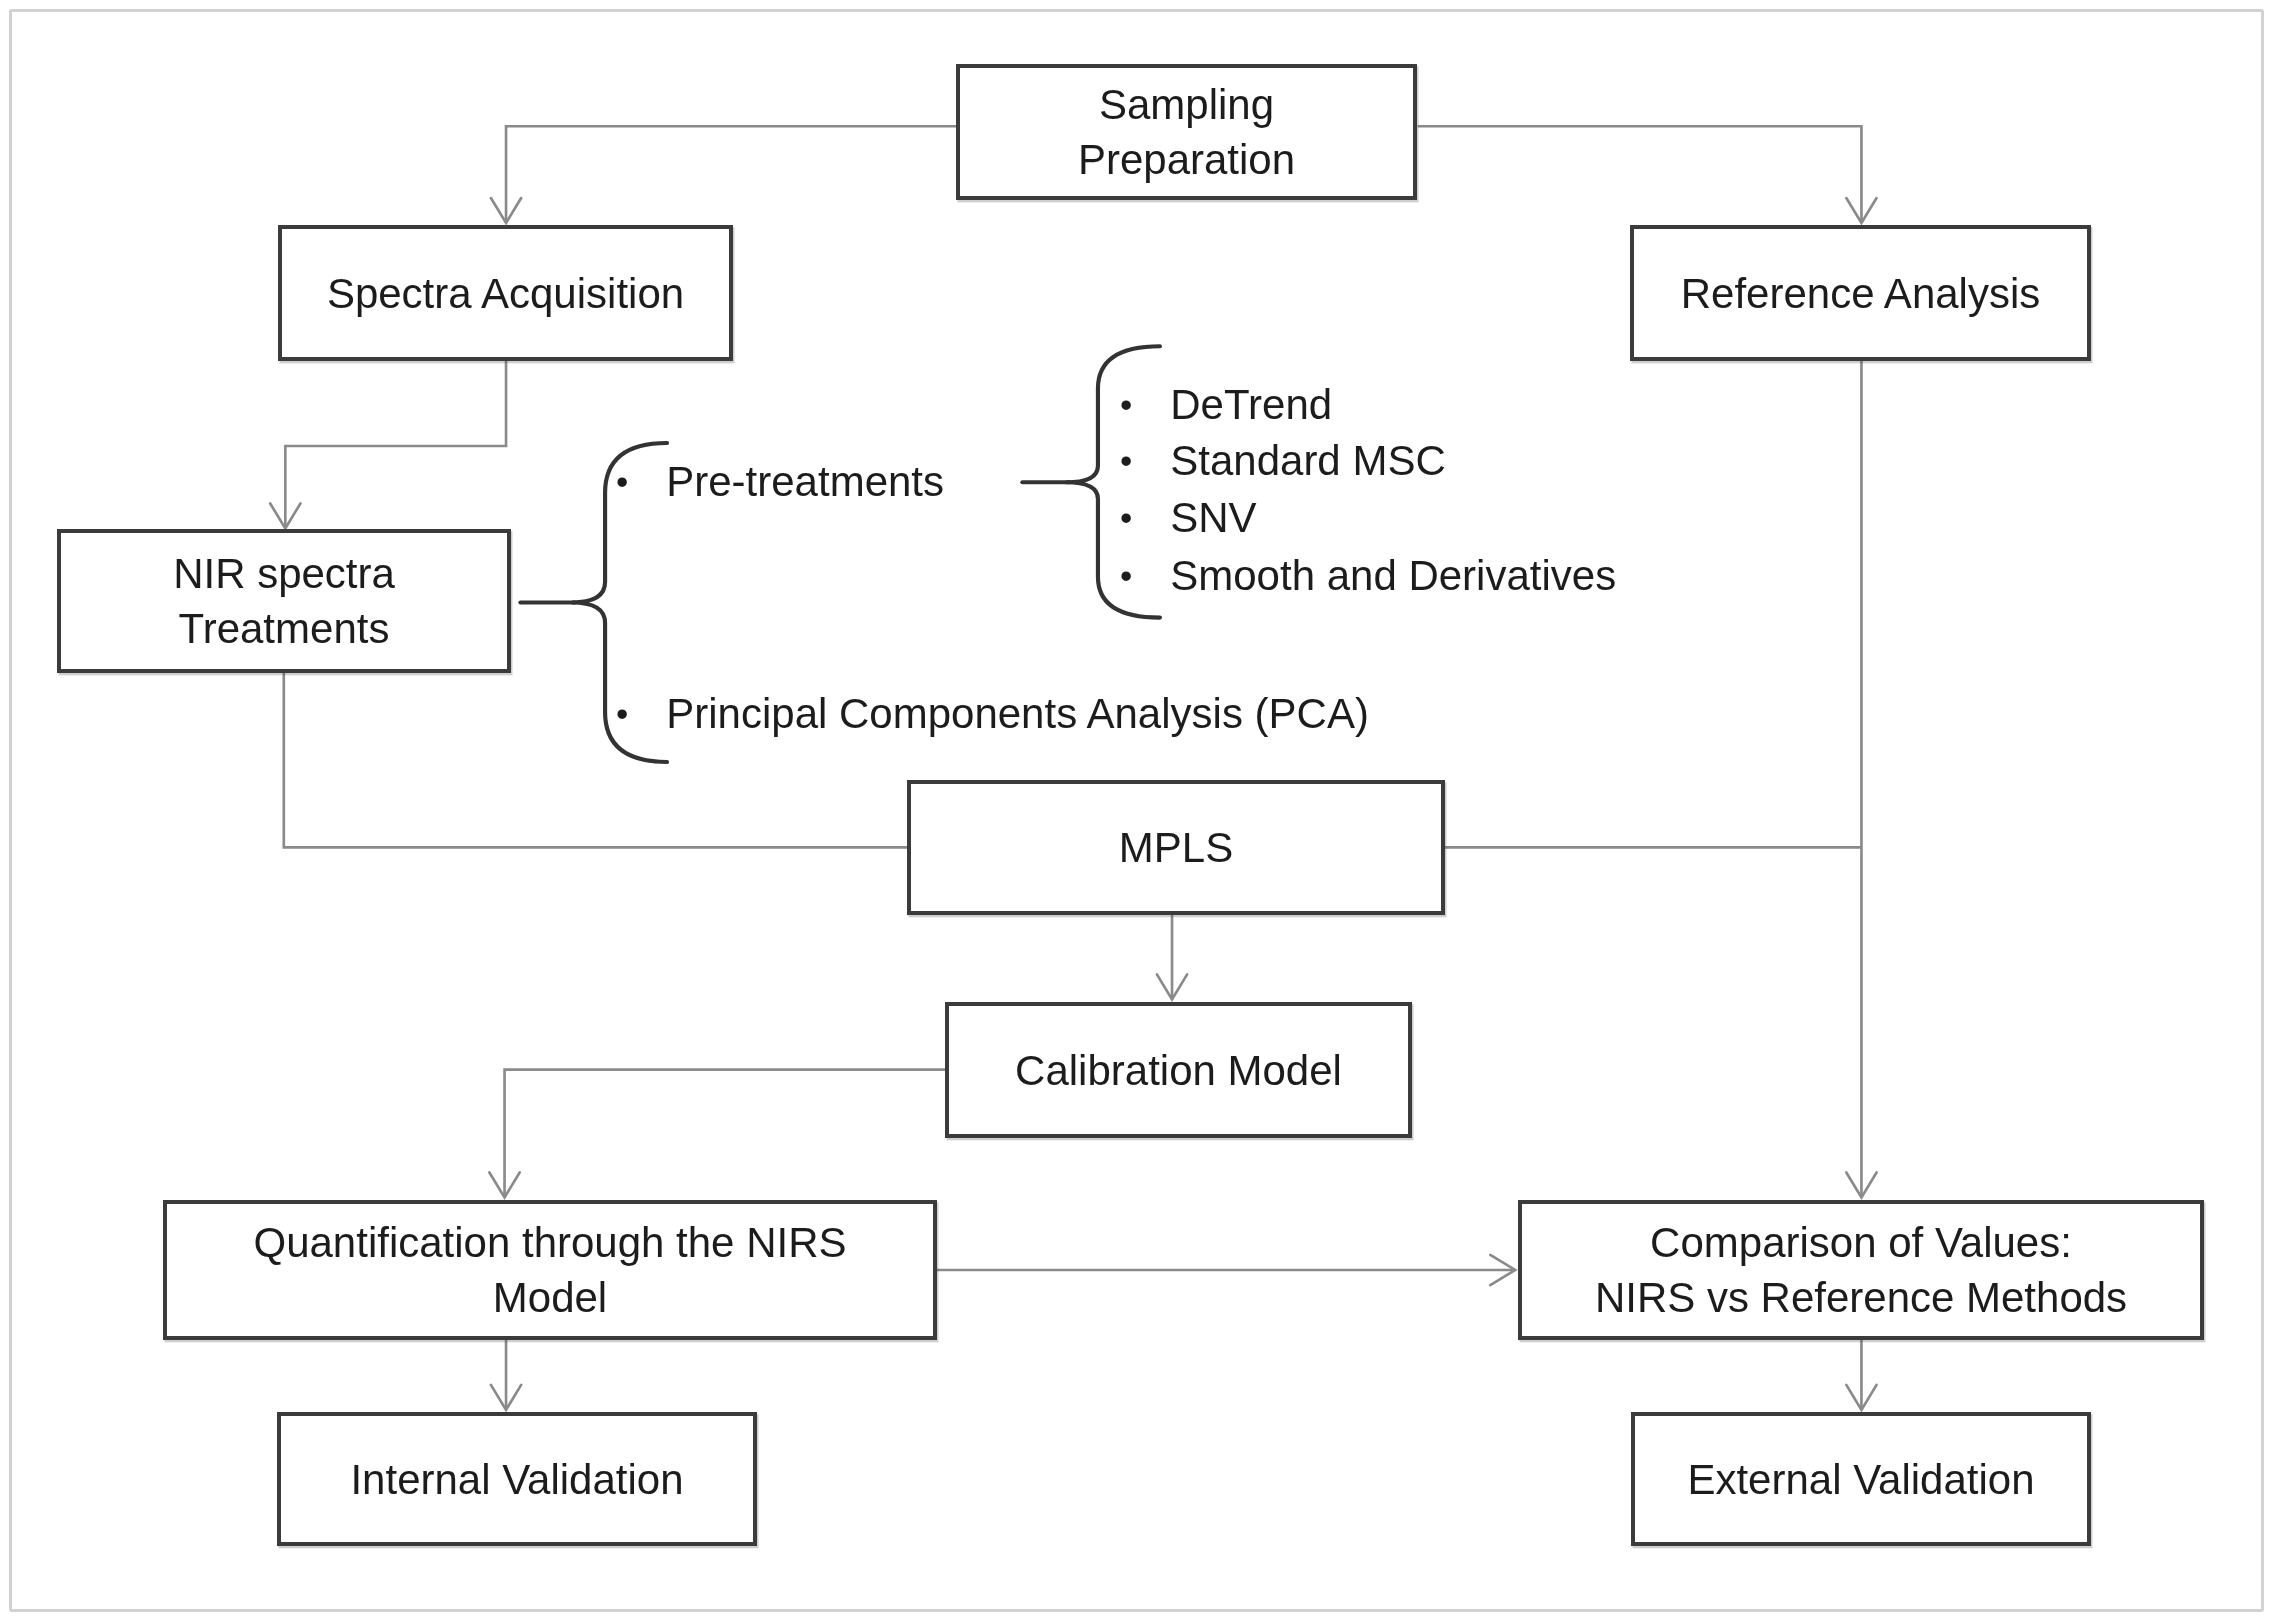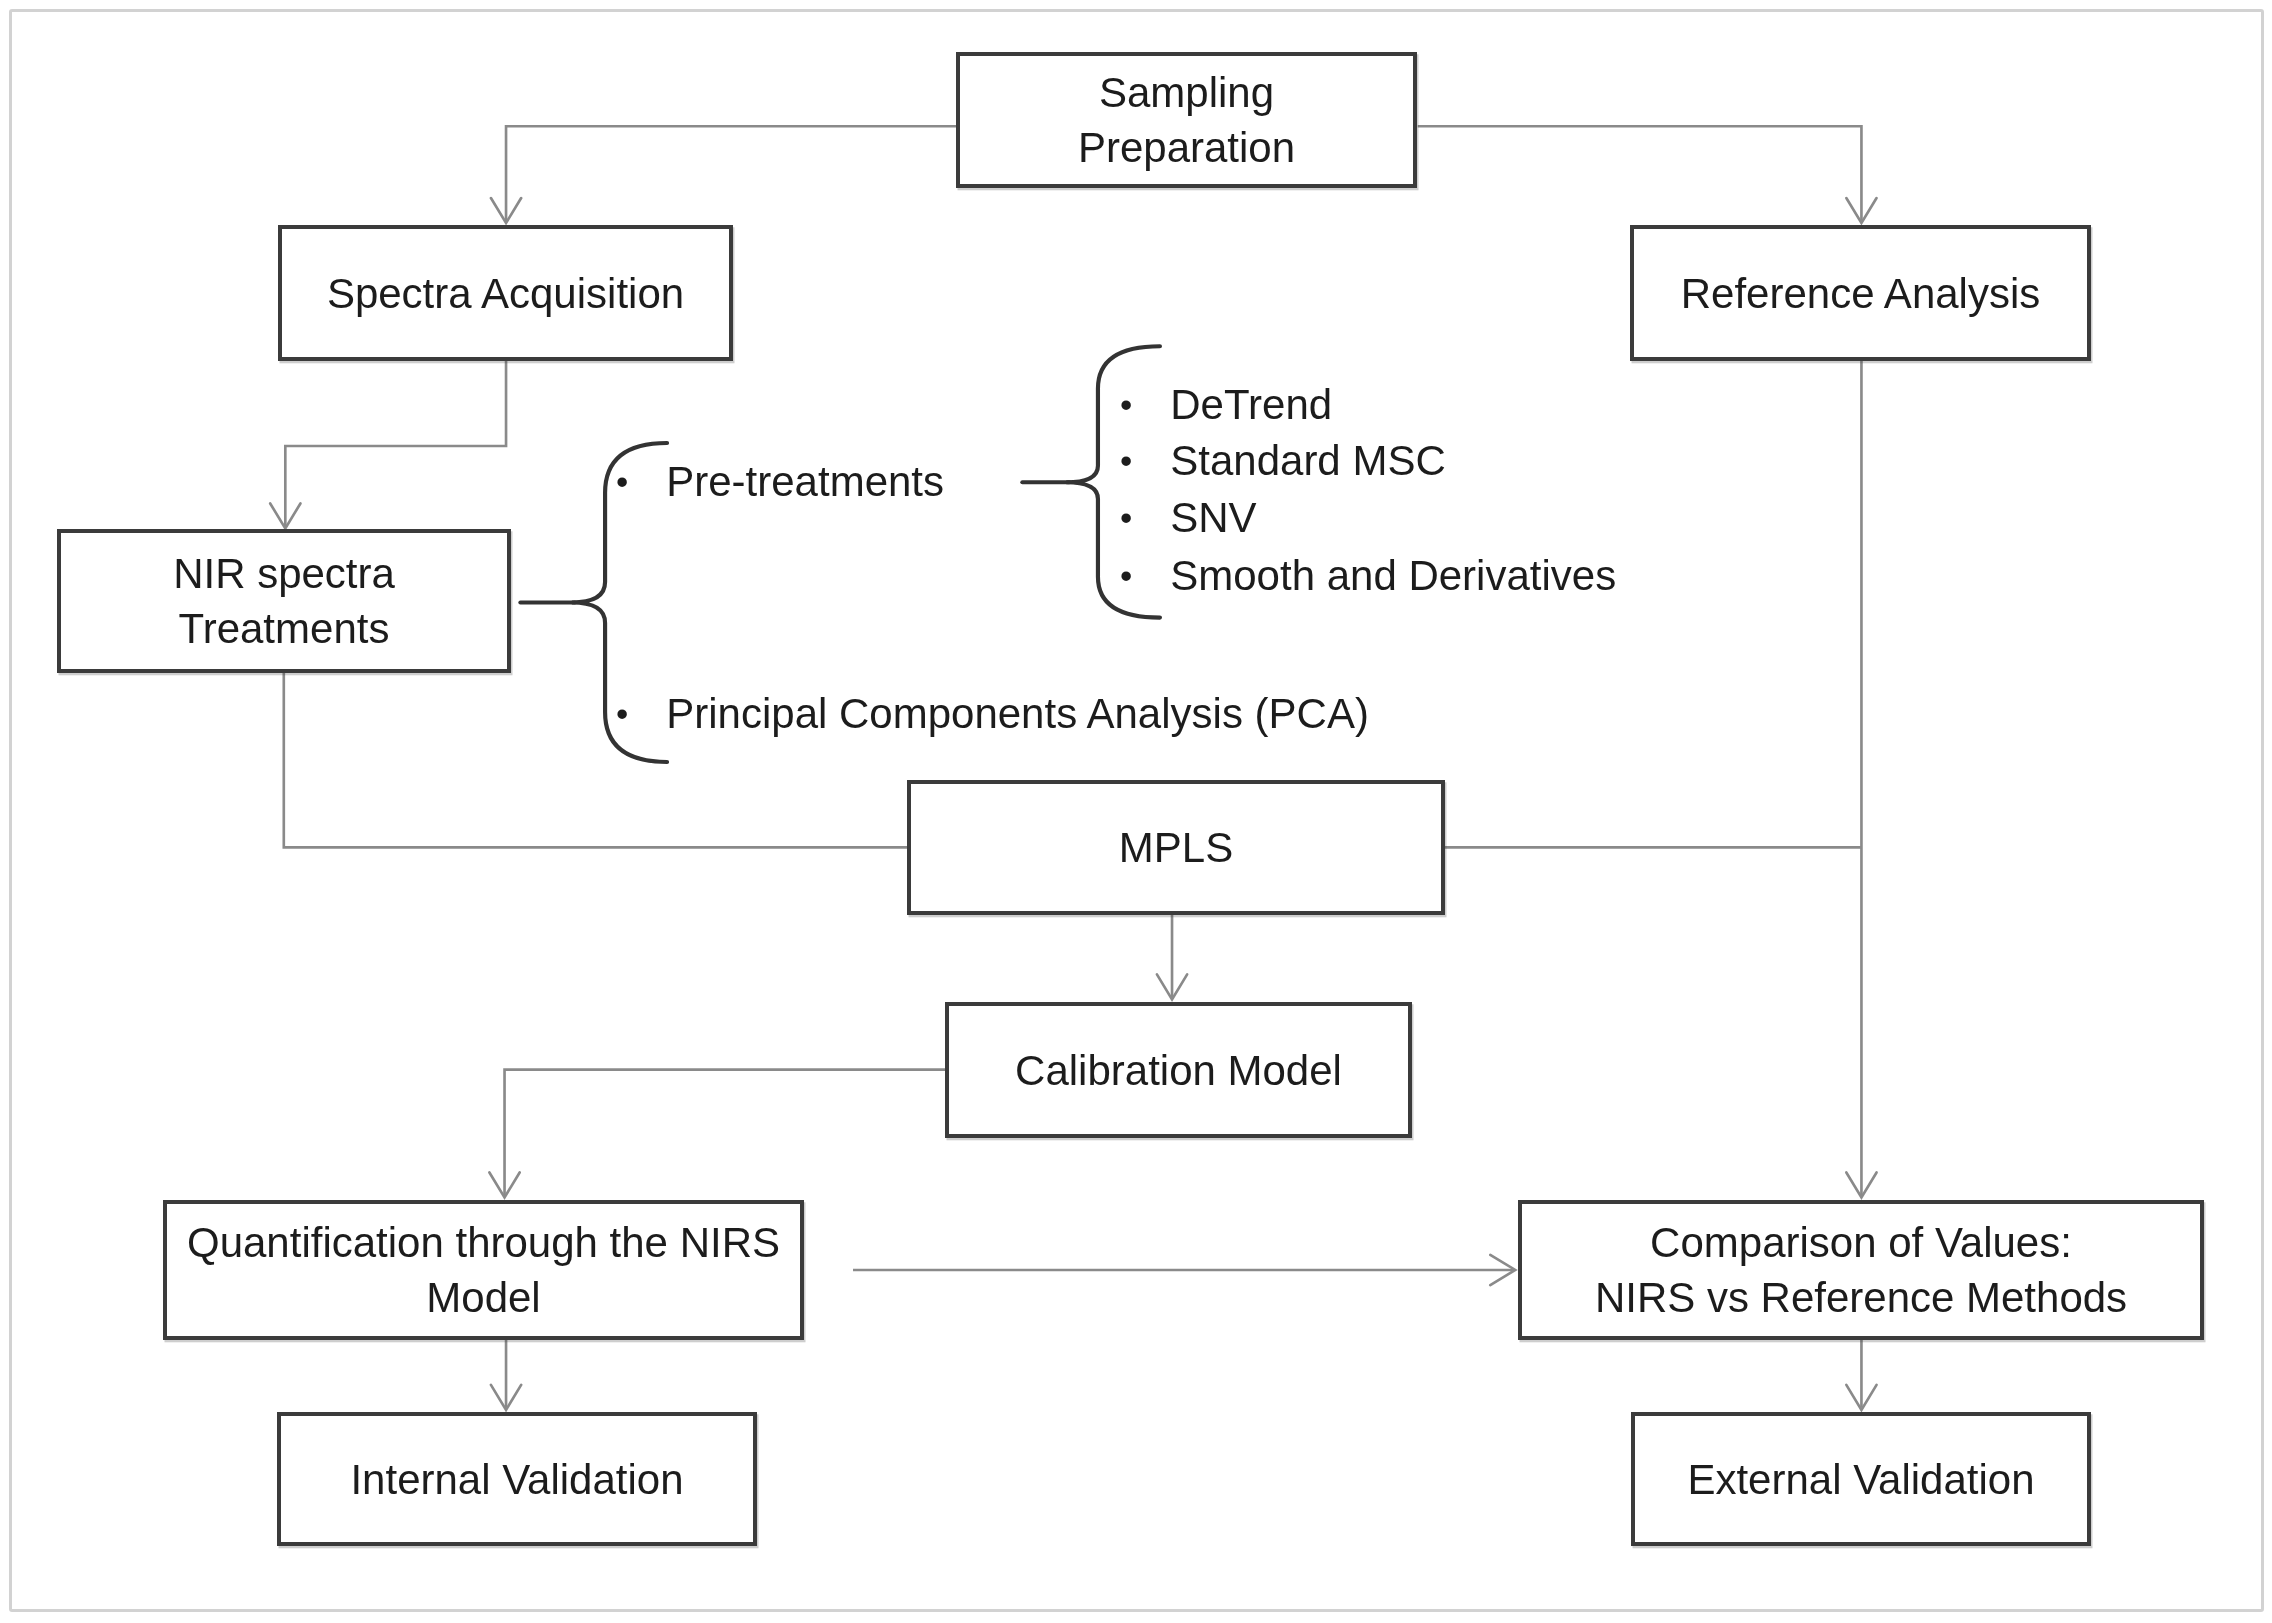--- a/index.html
+++ b/index.html
@@ -40,27 +40,27 @@
     display: flex;
     align-items: center;
     justify-content: center;
     text-align: center;
     font-size: 42px;
     line-height: 55px;
     color: #1c1c1c;
     white-space: pre-line;
     box-shadow: 1.5px 2.3px 0 rgba(60,60,60,0.25);
   }
-  #node-sampling     { left: 956px; top:   52px; width: 461px; height: 136px; }
+  #node-sampling     { left: 956px; top:   64px; width: 461px; height: 136px; }
   #node-spectra      { left:  278px; top:  225px; width: 455px; height: 136px; text-align: right; }
   #node-reference    { left: 1630px; top:  225px; width: 461px; height: 136px; }
   #node-nir          { left:   57px; top:  529px; width: 454px; height: 144px; }
   #node-mpls         { left: 907px; top: 780px; width: 538px; height: 135px; }
   #node-calibration  { left: 945px; top: 1002px; width: 467px; height: 136px; }
-  #node-quant        { left:  163px; top: 1200px; width: 641px; height: 140px; }
+  #node-quant        { left:  163px; top: 1200px; width: 774px; height: 140px; }
   #node-comparison   { left: 1518px; top: 1200px; width: 686px; height: 140px; }
   #node-internal     { left:  277px; top: 1412px; width: 480px; height: 134px; }
   #node-external     { left: 1631px; top: 1412px; width: 460px; height: 134px; }
 
   .bullet-row {
     position: absolute;
     display: flex;
     align-items: center;
     font-size: 42px;
     line-height: 50px;

